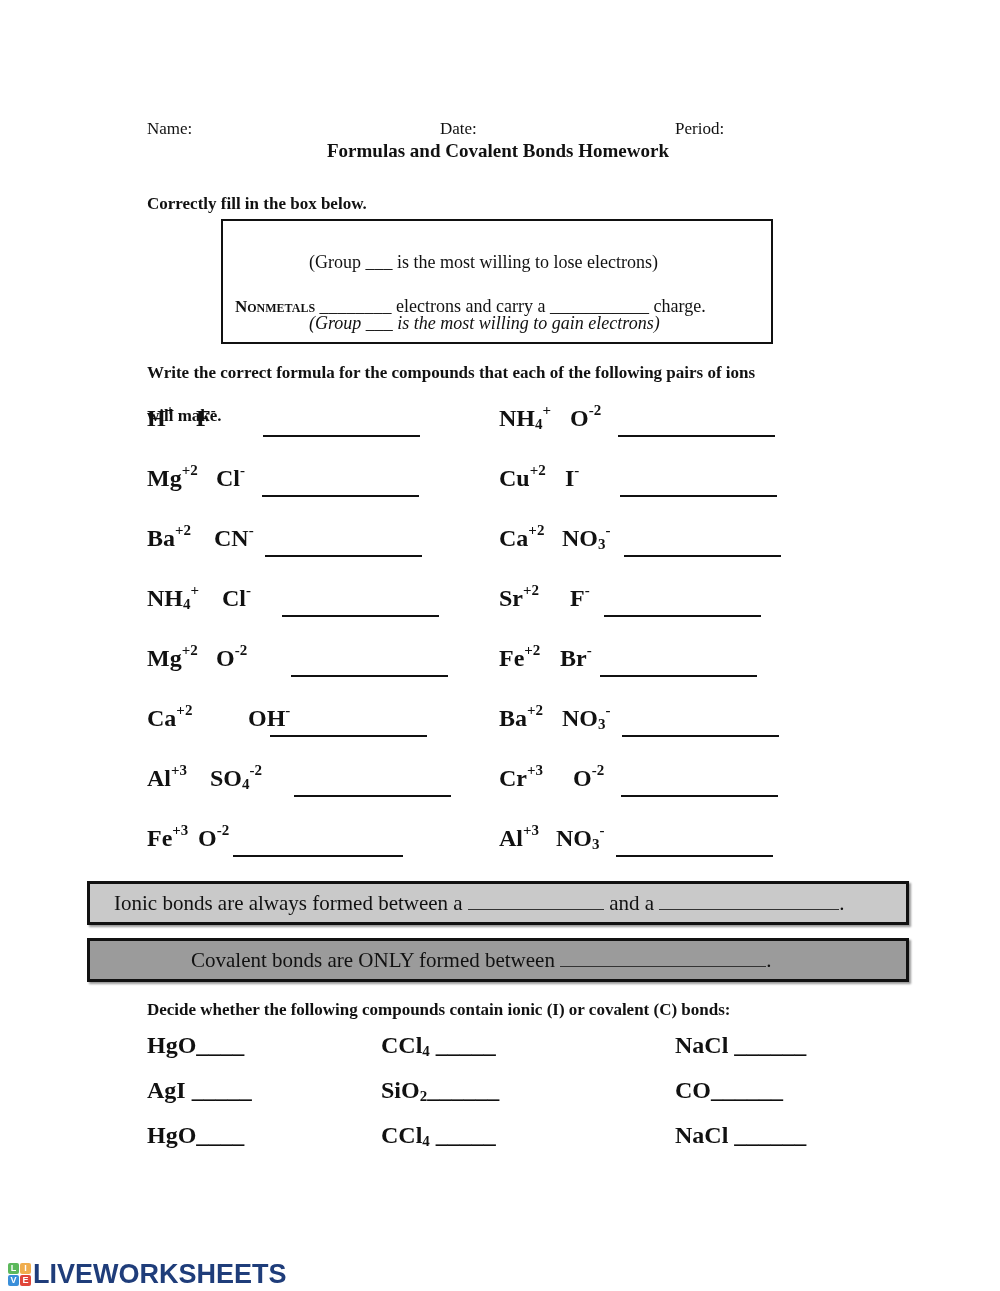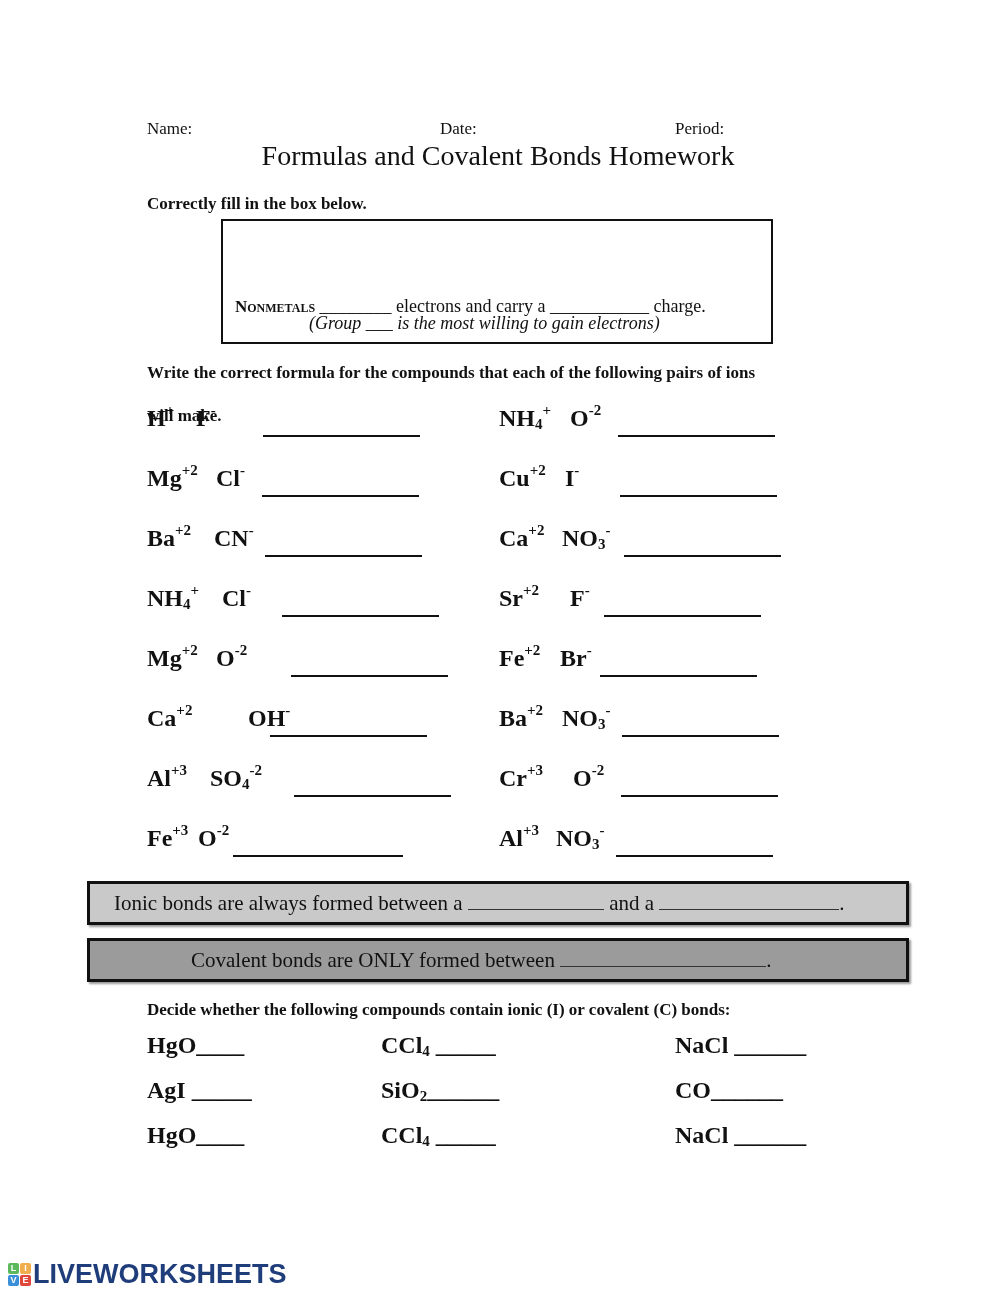--- a/index.html
+++ b/index.html
@@ -1,20 +1,20 @@
 <!DOCTYPE html>
 <html><head>
   <meta charset="utf-8">
   <style>
     html, body { margin: 0; padding: 0; background: #ffffff; }
     body { width: 1000px; height: 1291px; position: relative; overflow: hidden;
            font-family: "Liberation Serif", "DejaVu Serif", serif; color: #111; }
     .abs { position: absolute; white-space: nowrap; }
     .hdr { font-size: 17px; top: 119px; }
-    .title { top: 140px; left: 0; width: 1000px; text-align: center; font-size: 28px; font-weight: normal; }
+    .title { top: 140px; left: 0; width: 1000px; text-align: center; font-size: 19px; font-weight: bold; }
     .title span { position: relative; left: -2px; }
     .instr { font-size: 17px; font-weight: bold; }
     .fillbox { position: absolute; left: 221px; top: 219px; width: 552px; height: 125px;
                border: 2px solid #111; box-sizing: border-box; font-size: 18px; }
     .fillbox .ln { position: absolute; white-space: nowrap; }
     .sc { font-variant: small-caps; font-weight: bold; font-size: 17px; }
     .pair { font-size: 24px; font-weight: bold; }
     .pair sup { font-size: 15px; vertical-align: top; position: relative; top: -3px; }
     .pair sub, .cmp sub { font-size: 15px; vertical-align: baseline; position: relative; top: 3px; }
     .blank { display: inline-block; border-bottom: 2px solid #111; height: 20px; vertical-align: baseline; }
@@ -32,20 +32,21 @@
 </head>
 <body>
 
 <div class="abs hdr" style="left:147px;">Name:</div>
 <div class="abs hdr" style="left:440px;">Date:</div>
 <div class="abs hdr" style="left:675px;">Period:</div>
 <div class="abs title"><span>Formulas and Covalent Bonds Homework</span></div>
 
 <div class="abs instr" style="left:147px; top:194px;">Correctly fill in the box below.</div>
 <div class="fillbox">
+  <div class="ln" style="left:86px; top:31px;">(Group ___ is the most willing to lose electrons)</div>
   <div class="ln" style="left:12px; top:75px;">
     <span class="sc">Nonmetals</span><span> ________ electrons and carry a ___________ charge.</span>
   </div>
   <div class="ln" style="left:86px; top:92px;font-style:italic;">(Group ___ is the most willing to gain electrons)</div>
 </div>
 
 <div class="abs instr" style="left:147px; top:363px;">Write the correct formula for the compounds that each of the following pairs of ions</div>
 <div class="abs instr" style="left:147px; top:406px;">will make.</div>
 
 <div id="left-col">

